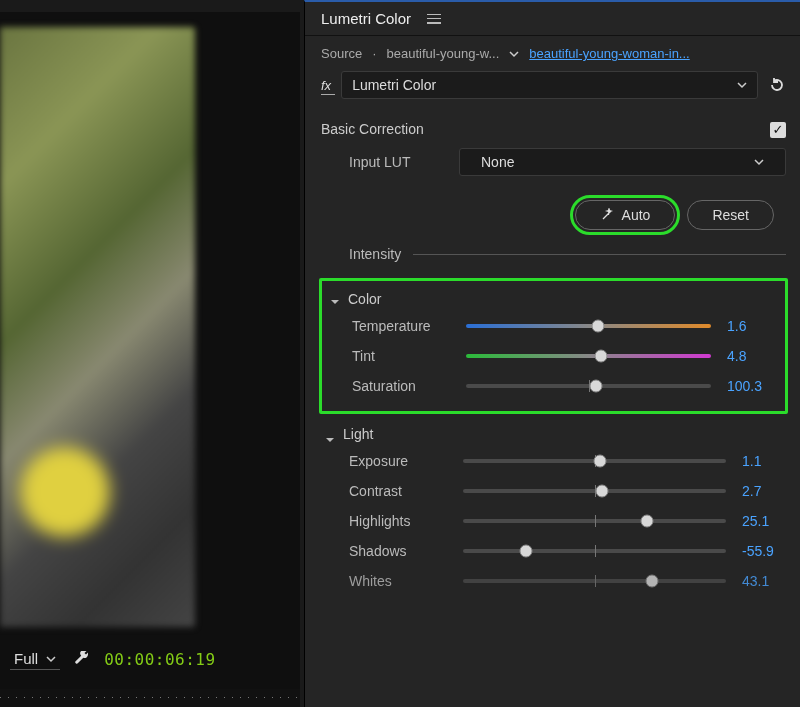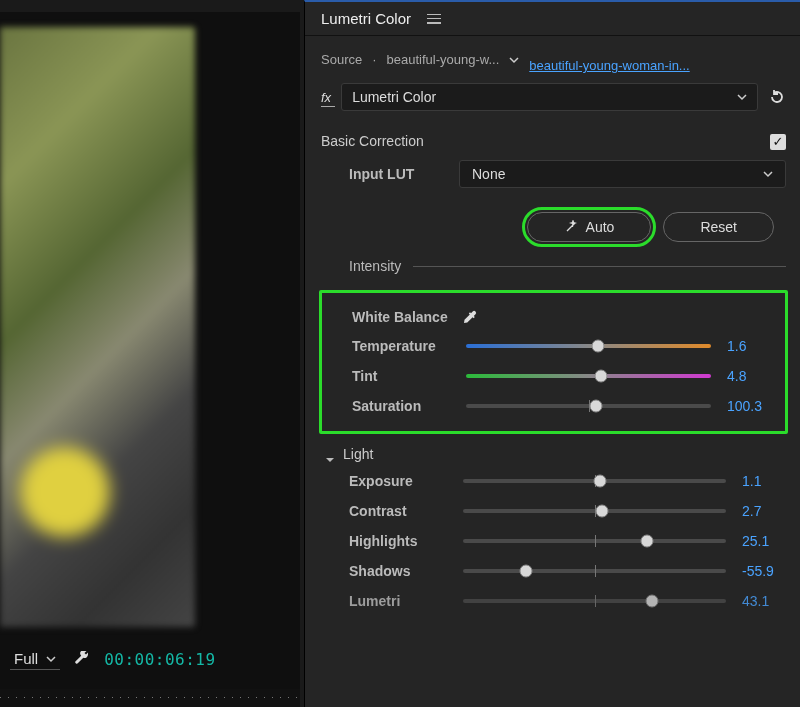--- a/index.html
+++ b/index.html
@@ -4,44 +4,44 @@
 <style>
   * { box-sizing: border-box; margin: 0; padding: 0; font-family: -apple-system, "Segoe UI", sans-serif; }
   body { background:#1a1a1a; width:800px; height:707px; overflow:hidden; color:#ccc; font-size:14px; position:relative; }
   .left-pane { position:absolute; left:0; top:12px; width:300px; height:707px; background:#0f0f0f; }
   .preview { position:absolute; left:0; top:15px; width:195px; height:600px; background:
     linear-gradient(135deg, #6a7540 0%, #8a9555 20%, #556633 40%, #888870 55%, #444 70%, #333 85%, #444 100%);
     filter:blur(3px); border-top-right-radius:3px; border-bottom-right-radius:3px; }
   .preview::after { content:""; position:absolute; left:20px; top:420px; width:90px; height:90px; background:#e0d040; filter:blur(8px); border-radius:50%; }
   .controls-bar { position:absolute; left:0; bottom:40px; width:300px; height:40px; display:flex; align-items:center; padding:0 10px; gap:14px; color:#ddd; font-size:15px; }
   .dropdown { display:flex; align-items:center; gap:8px; border-bottom:1px solid #555; padding:2px 4px; }
-  .timecode { color:#14b8a6; font-family:monospace; font-size:16px; letter-spacing:.5px; }
+  .timecode { color:#84cc16; font-family:monospace; font-size:16px; letter-spacing:.5px; }
   .ruler { position:absolute; left:0; bottom:10px; width:300px; height:20px; background:#111; }
   .ruler::before { content:""; position:absolute; left:0; right:0; top:8px; height:1px; background:repeating-linear-gradient(90deg,#777 0 1px,transparent 1px 8px); }
 
   .panel { position:absolute; right:-2px; top:0; width:498px; height:707px; background:#252525; border-left:1px solid #000; border-top:2px solid #2a5caa; }
   .panel-header { display:flex; align-items:center; padding:8px 16px; border-bottom:1px solid #111; color:#eee; font-size:15px; gap:16px; }
   .hamburger { width:14px; height:10px; display:flex; flex-direction:column; justify-content:space-between; }
   .hamburger span { height:1.5px; background:#bbb; }
   .source-row { padding:10px 16px 4px 16px; display:flex; align-items:center; gap:10px; font-size:13px; color:#aaa; }
-  .link { color:#4aa3ff; text-decoration:underline; white-space:nowrap; overflow:hidden; text-overflow:ellipsis; max-width:180px;margin-top:12px; }
+  .link { color:#4aa3ff; text-decoration:underline; white-space:nowrap; overflow:hidden; text-overflow:ellipsis; max-width:180px; }
   .fx-row { display:flex; align-items:center; gap:10px; padding:6px 16px 12px 16px; }
   .fx-badge { font-style:italic; font-size:13px; color:#ddd; position:relative; }
   .fx-badge::after { content:""; position:absolute; left:0; bottom:-2px; width:14px; height:1px; background:#aaa; }
   .effect-select { flex:1; background:#1b1b1b; border:1px solid #3a3a3a; border-radius:3px; padding:5px 10px; display:flex; justify-content:space-between; align-items:center; font-size:14px; color:#ddd; }
   .reset-icon { width:18px; height:18px; color:#ddd; }
   .section-header { display:flex; align-items:center; padding:10px 16px 4px 16px; color:#ccc; font-size:14px; }
   .section-header .check { margin-left:auto; }
   .checkbox { width:16px; height:16px; background:#ddd; display:inline-flex; align-items:center; justify-content:center; font-size:13px; color:#111; border-radius:2px; }
   .indent { padding-left:44px; padding-right:16px; }
   .row { display:flex; align-items:center; padding:6px 0; gap:12px; }
-  .label { width:98px; min-width:98px; color:#bbb; font-size:14px;font-weight:bold; }
-  .lut-select { flex:1; background:#1b1b1b; border:1px solid #3a3a3a; border-radius:3px; padding:5px 12px; display:flex; justify-content:space-between; align-items:center; color:#ddd; }
+  .label { width:98px; min-width:98px; color:#bbb; font-size:14px; }
+  .lut-select { flex:1; background:#1b1b1b; border:1px solid #3a3a3a; border-radius:3px; padding:5px 21px; display:flex; justify-content:space-between; align-items:center; color:#ddd; }
   .button-row { display:flex; gap:12px; justify-content:flex-end; padding:18px 28px 14px 0; align-items:center; }
-  .pill-btn { border:1px solid #666; border-radius:18px; padding:6px 36px; background:transparent; color:#ddd; font-size:14px; display:flex; align-items:center; gap:8px; }
+  .pill-btn { border:1px solid #666; border-radius:18px; padding:6px 24px; background:transparent; color:#ddd; font-size:14px; display:flex; align-items:center; gap:8px; }
   .highlight-green { outline:3px solid #2bdc2b; outline-offset:2px; }
   .highlight-green-box { border:3px solid #2bdc2b; border-radius:2px; }
   .slider-row { display:flex; align-items:center; padding:7px 0; gap:16px; }
   .slider-row .label { width:98px; min-width:98px; color:#bbb; font-size:14px; }
   .slider-track { flex:1; height:4px; position:relative; border-radius:2px; }
   .slider-thumb { position:absolute; top:50%; transform:translate(-50%,-50%); width:13px; height:13px; border-radius:50%; background:#d8d8d8; border:1px solid #888; }
   .value { width:44px; color:#4aa3ff; font-size:14px; }
   .disclosure { width:10px; height:10px; display:inline-block; margin-right:8px; }
   .disclosure svg { width:10px; height:10px; fill:#bbb; }
   .eyedropper { width:16px; height:16px; }
@@ -137,28 +137,28 @@
       <span>Reset</span>
     </button>
   </div>
 
   <div class="intensity-row">
     <span>Intensity</span>
     <div class="intensity-line"></div>
   </div>
 
   <div class="color-section-wrap highlight-green-box">
+    <div style="display:flex;align-items:center;padding:0 0 4px 6px;">
+      <span class="disclosure"><svg viewBox="0 0 10 10">
+            <path d="M1 3l4 4 4-4"></path>
+          </svg></span>
+      <span>Color</span>
+    </div>
 
     <div class="pad-side">
-      <div class="row">
-        <span class="label" style="width:auto">White Balance</span>
-        <svg class="eyedropper" viewBox="0 0 16 16">
-            <path fill="#ddd" d="M13.5 2.5a2 2 0 0 0-2.8 0L9 4.2 8 3.2 6.8 4.4l1 1-5.3 5.3L2 14l3.3-.5 5.3-5.3 1 1 1.2-1.2-1-1 1.7-1.7a2 2 0 0 0 0-2.8z"></path>
-          </svg>
-      </div>
 
       <div class="slider-row">
         <span class="label">Temperature</span>
         <div class="slider-track grad-temp">
             <div class="slider-thumb" style="left:54%"></div>
           </div>
         <span class="value">1.6</span>
       </div>
       <div class="slider-row">
         <span class="label">Tint</span>
@@ -207,21 +207,21 @@
         <span class="value">25.1</span>
       </div>
       <div class="slider-row">
         <span class="label">Shadows</span>
         <div class="slider-track plain-track">
             <div class="slider-thumb" style="left:24%"></div>
           </div>
         <span class="value">-55.9</span>
       </div>
       <div class="slider-row" style="opacity:.8">
-        <span class="label">Lumetri</span>
+        <span class="label">Whites</span>
         <div class="slider-track plain-track">
             <div class="slider-thumb" style="left:72%"></div>
           </div>
         <span class="value">43.1</span>
       </div>
     </div>
   </div>
 </div>
 
 </body></html>

